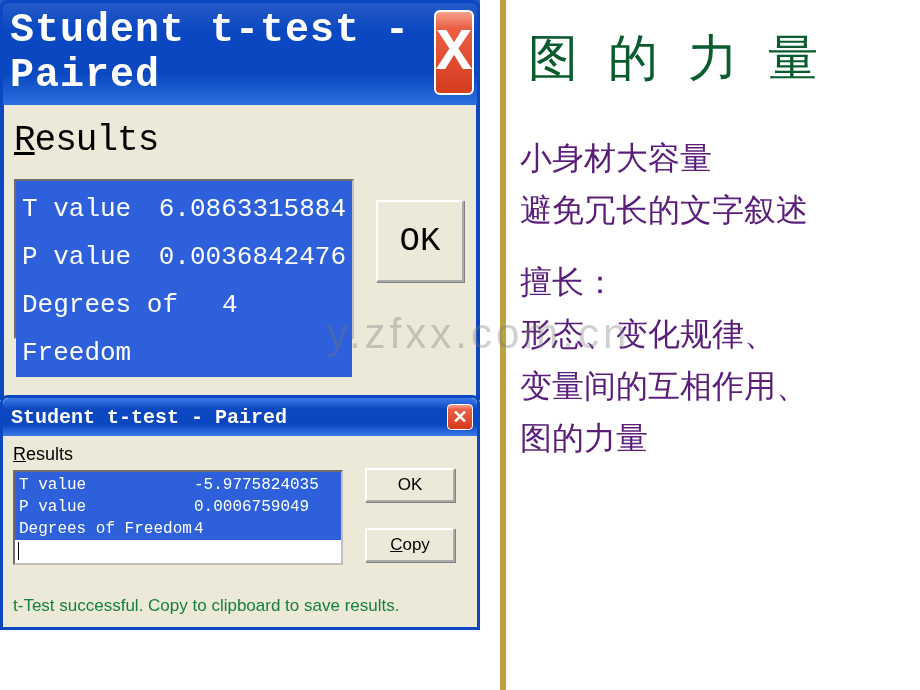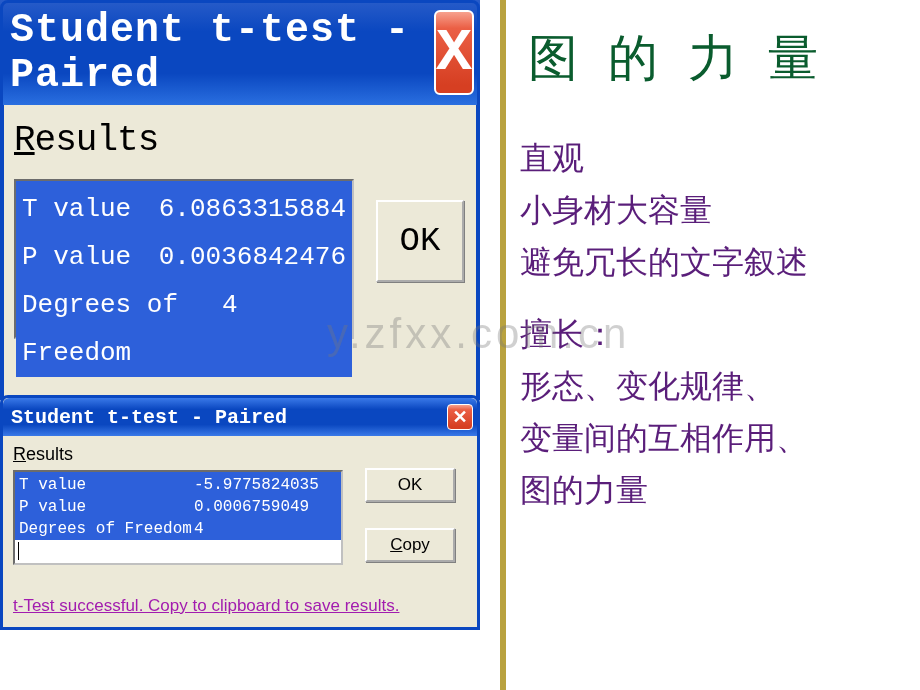--- a/index.html
+++ b/index.html
@@ -233,22 +233,21 @@
     font-size: 17px;
     cursor: pointer;
   }
   .win2-copy .ul { text-decoration: underline; }
   .win2-status {
     position: absolute;
     left: 10px;
     bottom: 10px;
     font-family: Tahoma, sans-serif;
     font-size: 17px;
-    color: #a21caf;
-    text-decoration: underline;
+    color: #15803d;
   }
   
   
   .right-pane {
     position: absolute;
     left: 520px;
     top: 25px;
     width: 390px;
     font-family: "KaiTi","楷体","SimSun",serif;
   }
@@ -338,21 +337,20 @@
         <span class="ul">C</span>
         <span>opy</span>
       </div>
     <div class="win2-status">t-Test successful.  Copy to clipboard to save results.</div>
   </div>
 </div>
 
 <div class="right-pane">
   <div class="heading">图的力量</div>
   <div class="purple">
-    <div>直观</div>
     <div>小身材大容量</div>
     <div>避免冗长的文字叙述</div>
     <div style="height:20px"></div>
     <div>擅长：</div>
     <div>形态、变化规律、</div>
     <div>变量间的互相作用、</div>
     <div>图的力量</div>
   </div>
 </div>
 

